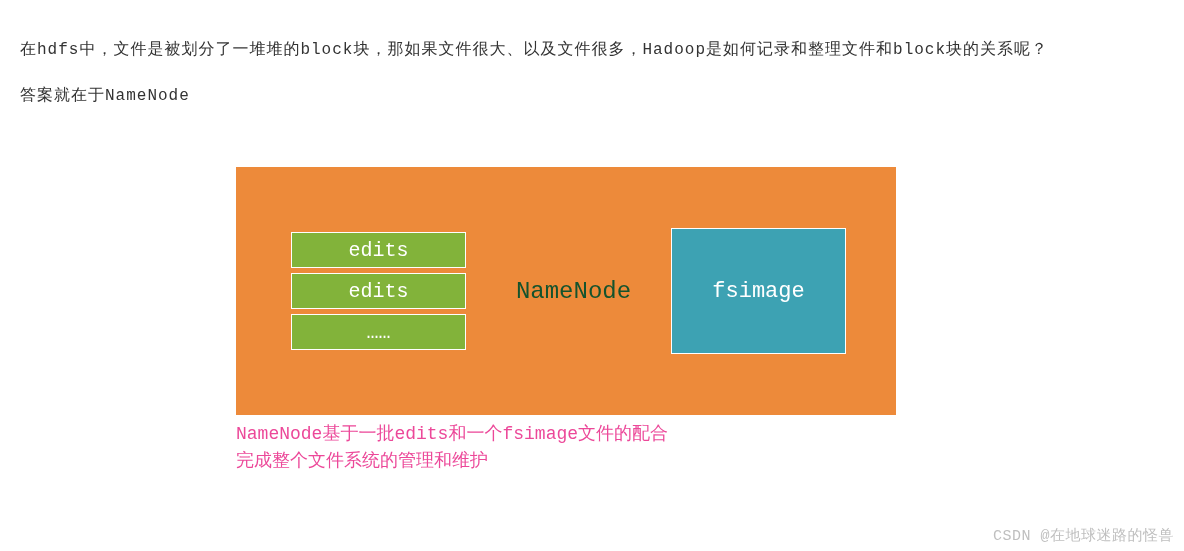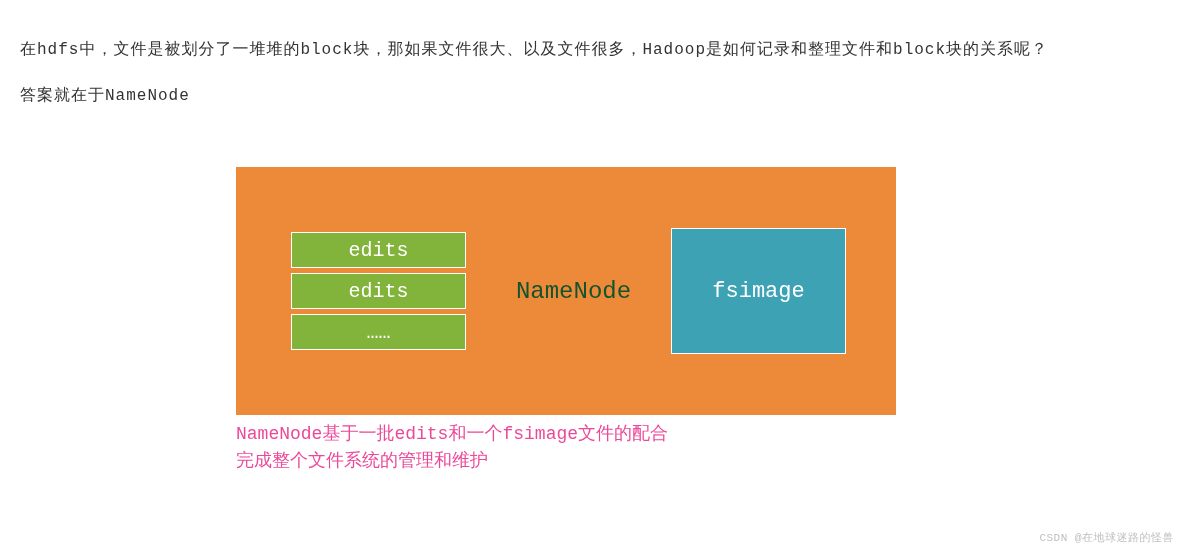--- a/index.html
+++ b/index.html
@@ -72,21 +72,21 @@
       font-size: 18px;
       color: #ec4899;
       line-height: 1.5;
       margin-top: 6px;
       font-family: "SimSun", serif;
     }
     .watermark {
       position: absolute;
       right: 10px;
       bottom: 6px;
-      font-size: 11px;
+      font-size: 15px;
       color: #bfbfbf;
       letter-spacing: 0.5px;
     }
   </style>
 </head>
 <body>
 
 <div class="intro-text">
   <div class="para">在hdfs中，文件是被划分了一堆堆的block块，那如果文件很大、以及文件很多，Hadoop是如何记录和整理文件和block块的关系呢？</div>
   <div class="para">答案就在于NameNode</div>

